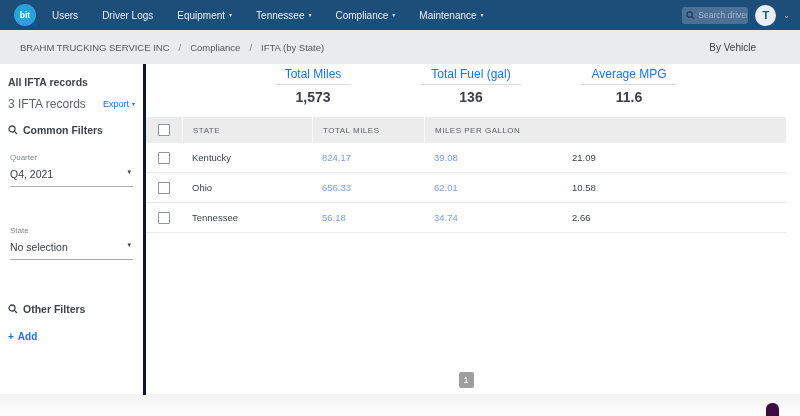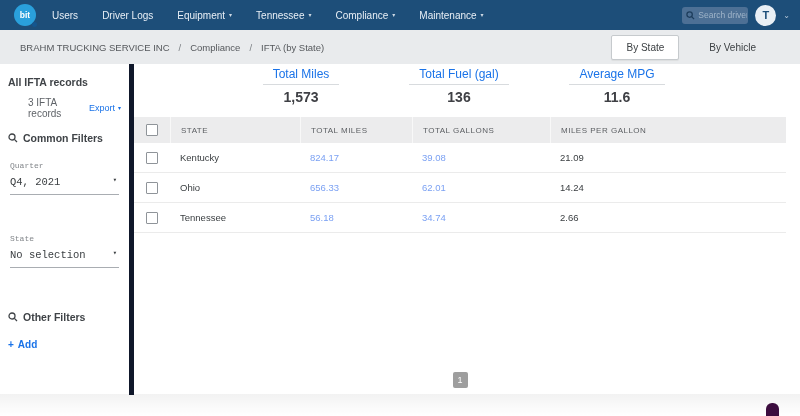--- a/index.html
+++ b/index.html
@@ -32,29 +32,29 @@
   .crumb-bar { height:34px; background:#e9ebed; display:flex; align-items:center; padding:0 30px 0 20px; }
   .crumbs { display:flex; align-items:center; gap:9px; font-size:9.5px; color:#55585c; }
   .crumb-link { cursor:pointer; }
   .crumb-sep { color:#7c8085; }
   .view-toggle { margin-left:auto; display:flex; align-items:center; gap:16px; }
   .toggle-btn { font-size:10px; color:#3c4043; padding:6px 14px; cursor:pointer; border-radius:2px; }
   .toggle-btn.active { background:#fff; border:1px solid #c6cacd; box-shadow:0 1px 1px rgba(0,0,0,.06); }
 
   
   .content { display:flex; height:331px; }
-  .sidebar { width:134px; border-right:5px solid #0f172a; padding:12px 8px 0 8px; flex:0 0 auto; }
+  .sidebar { width:146px; border-right:3px solid #0f172a; padding:12px 8px 0 8px; flex:0 0 auto; }
   .sb-title { font-size:10.5px; font-weight:bold; color:#3f4347; }
   .sb-count-row { display:flex; justify-content:space-between; align-items:center; margin-top:9px; }
-  .sb-count { font-size:10px; color:#5f6368;margin-left:20px; }
+  .sb-count { font-size:12px; color:#5f6368; }
   .sb-export { font-size:9px; color:#1a73e8; cursor:pointer; display:flex; align-items:center; gap:3px; }
   .sb-export .nav-caret { color:#1a73e8; }
   .sb-section { display:flex; align-items:center; gap:5px; margin-top:13px;
     font-size:10.5px; font-weight:bold; color:#3f4347; }
-  .filter-block { margin-top:17px; padding:0 2px;font-family:Liberation Mono, monospace; }
+  .filter-block { margin-top:17px; padding:0 2px; }
   .filter-label { font-size:8px; color:#83878b; }
   .filter-select { display:flex; justify-content:space-between; 
     border-bottom:1px solid #a9adb2; padding:4px 2px 6px 0; cursor:pointer; margin-top:2px; }
   .filter-value { font-size:10.5px; color:#3c4043; }
   .select-caret { font-size:7px; color:#3c4043; }
   .filter-gap { height:22px; }
   .other-gap { height:30px; }
   .sb-add { margin-top:16px; font-size:10px; color:#1a73e8; font-weight:bold; cursor:pointer;
     display:flex; align-items:center; gap:4px; }
 
@@ -143,21 +143,20 @@
 
   <div class="crumb-bar">
     <div class="crumbs">
       <span class="crumb-link">BRAHM TRUCKING SERVICE INC</span>
       <span class="crumb-sep">/</span>
       <span class="crumb-link">Compliance</span>
       <span class="crumb-sep">/</span>
       <span>IFTA (by State)</span>
     </div>
     <div class="view-toggle">
-      <div class="toggle-btn active">By State</div>
       <div class="toggle-btn">By Vehicle</div>
     </div>
   </div>
 
   <div class="content">
 
     <aside class="sidebar">
       <div class="sb-title">All IFTA records</div>
       <div class="sb-count-row">
         <span class="sb-count">3 IFTA records</span>
@@ -219,42 +218,41 @@
         </div>
       </div>
 
       <div class="table">
         <div class="trow thead">
           <div class="cell-check">
             <div class="checkbox"></div>
           </div>
           <div class="cell-state hcell">STATE</div>
           <div class="cell-miles hcell">TOTAL MILES</div>
-          <div class="cell-gallons hcell">TOTAL GALLONS</div>
           <div class="cell-mpg hcell">MILES PER GALLON</div>
         </div>
 
         <div class="trow tbody-row">
           <div class="cell-check">
             <div class="checkbox"></div>
           </div>
           <div class="cell-state cell-text">Kentucky</div>
           <div class="cell-miles cell-link">824.17</div>
           <div class="cell-gallons cell-link">39.08</div>
           <div class="cell-mpg cell-text">21.09</div>
         </div>
 
         <div class="trow tbody-row">
           <div class="cell-check">
             <div class="checkbox"></div>
           </div>
           <div class="cell-state cell-text">Ohio</div>
           <div class="cell-miles cell-link">656.33</div>
           <div class="cell-gallons cell-link">62.01</div>
-          <div class="cell-mpg cell-text">14.24</div>
+          <div class="cell-mpg cell-text">10.58</div>
         </div>
 
         <div class="trow tbody-row">
           <div class="cell-check">
             <div class="checkbox"></div>
           </div>
           <div class="cell-state cell-text">Tennessee</div>
           <div class="cell-miles cell-link">56.18</div>
           <div class="cell-gallons cell-link">34.74</div>
           <div class="cell-mpg cell-text">2.66</div>

